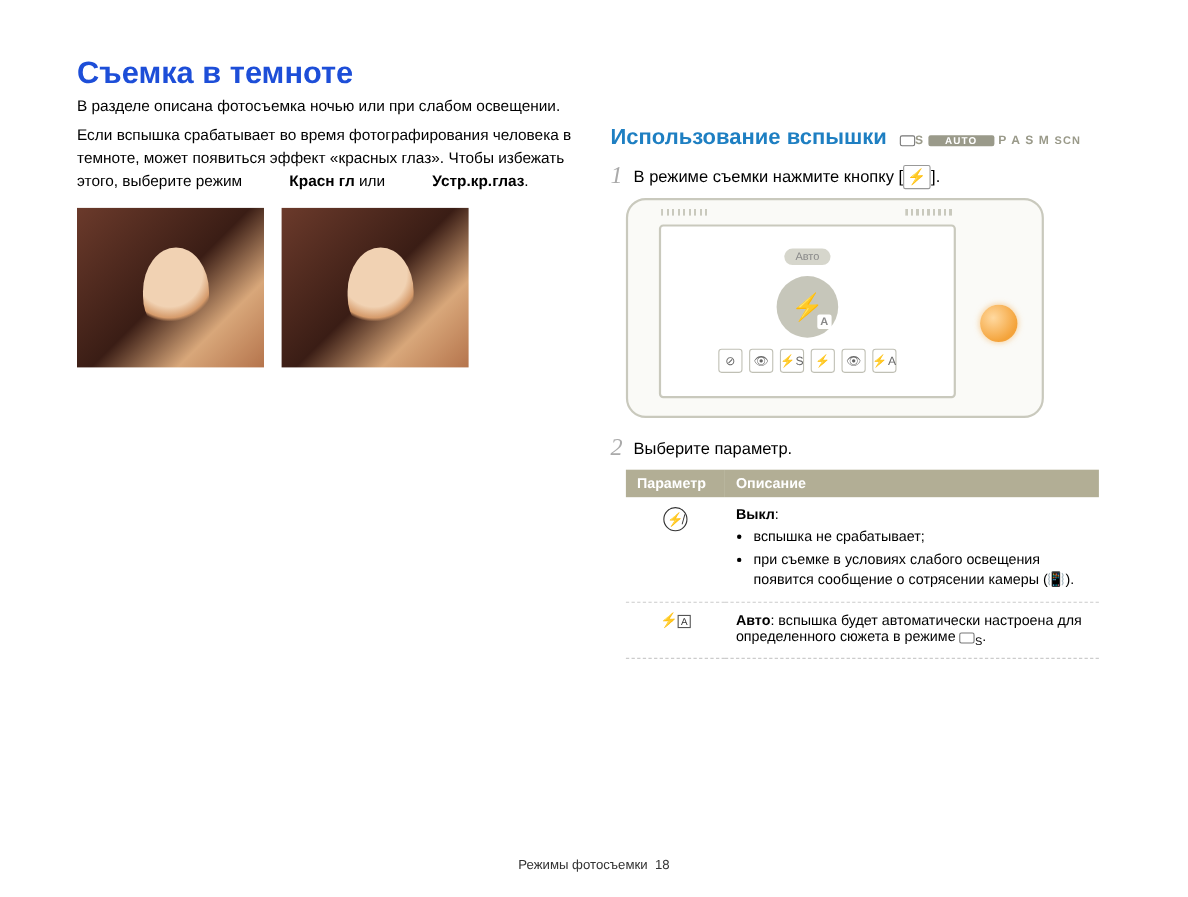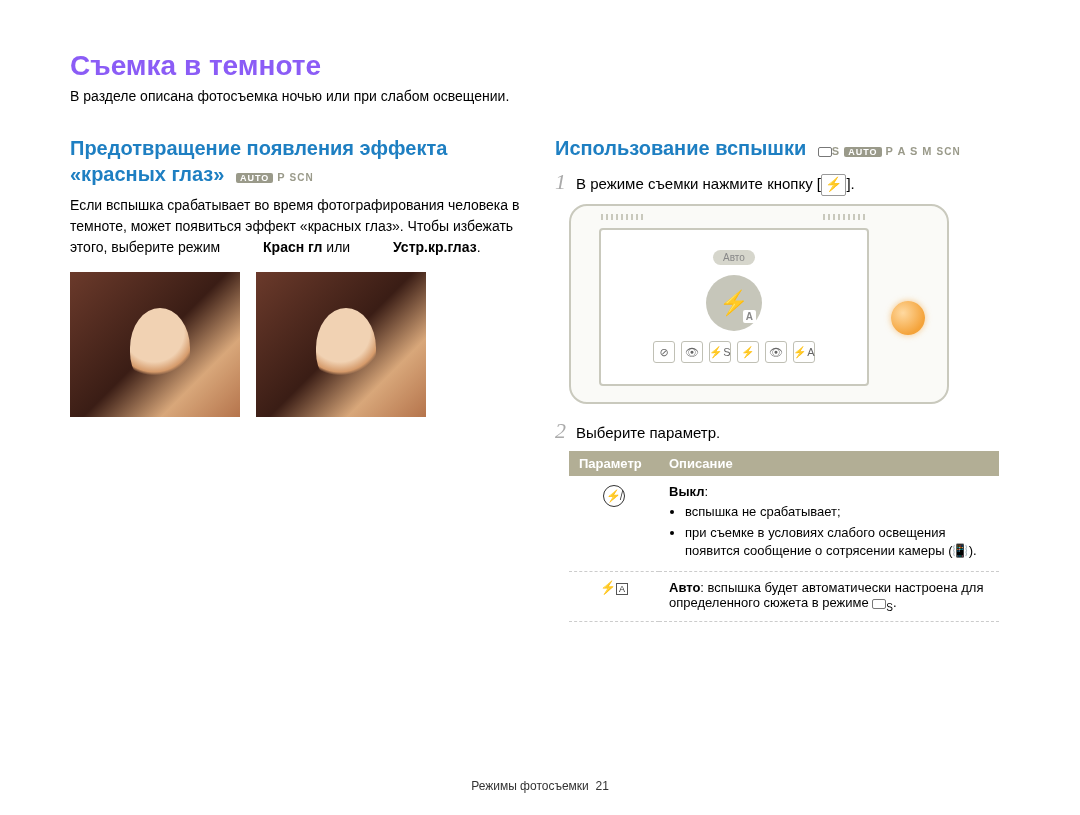--- a/index.html
+++ b/index.html
@@ -8,28 +8,28 @@
     background: #fff;
     width: 1080px;
     height: 815px;
     overflow: hidden;
     color: #000;
   }
   .page {
     padding: 50px 70px 20px 70px;
   }
   .main-title {
-    color: #8b5cf6;
+    color: #1d4ed8;
     font-size: 28px;
     font-weight: bold;
     margin-bottom: 6px;
   }
   .subtitle {
     font-size: 14px;
-    margin-bottom: 31px;
+    margin-bottom: 8px;
   }
   .columns {
     display: flex;
     gap: 30px;
   }
   .col {
     flex: 1;
     min-width: 0;
   }
   .section-heading {
@@ -42,21 +42,21 @@
     font-family: Arial, sans-serif;
     font-size: 11px;
     color: #9a9a8a;
     font-weight: bold;
     letter-spacing: 1px;
     margin-left: 6px;
   }
   .mode-tags .boxed {
     background: #9a9a8a;
     color: #fff;
-    padding: 0 4px;
+    padding: 0 15px;
     border-radius: 2px;
     font-size: 9px;
   }
   .body-text {
     font-size: 14px;
     line-height: 1.5;
     margin-bottom: 14px;
   }
   .body-text b { font-weight: bold; margin-left: 39px; }
   .photo-row {
@@ -239,26 +239,20 @@
 </head>
 <body>
 
 <div class="page">
   <h1 class="main-title">Съемка в темноте</h1>
   <p class="subtitle">В разделе описана фотосъемка ночью или при слабом освещении.</p>
 
   <div class="columns">
 
     <div class="col">
-      <h2 class="section-heading">
-        <span>Предотвращение появления эффекта «красных глаз»</span>
-        <span class="mode-tags">
-          <span class="boxed">AUTO</span> P <span style="font-size:10px">SCN</span>
-        </span>
-      </h2>
       <p class="body-text">
         <span>Если вспышка срабатывает во время фотографирования человека в темноте, может появиться эффект «красных глаз». Чтобы избежать этого, выберите режим </span><b>Красн гл</b><span> или </span><b>Устр.кр.глаз</b><span>.</span>
       </p>
       <div class="photo-row">
         <div class="photo"></div>
         <div class="photo"></div>
       </div>
     </div>
 
     <div class="col">
@@ -327,14 +321,14 @@
               <b>Авто</b><span>: вспышка будет автоматически настроена для определенного сюжета в режиме </span><span class="smart-icon"></span><span style="font-size:10px;vertical-align:sub;">S</span>.
             </td>
           </tr>
         </tbody>
       </table>
     </div>
   </div>
 </div>
 
 <div class="footer">
-  <span>Режимы фотосъемки</span>&nbsp;&nbsp;<span>21</span>
+  <span>Режимы фотосъемки</span>&nbsp;&nbsp;<span>18</span>
 </div>
 
 </body></html>

